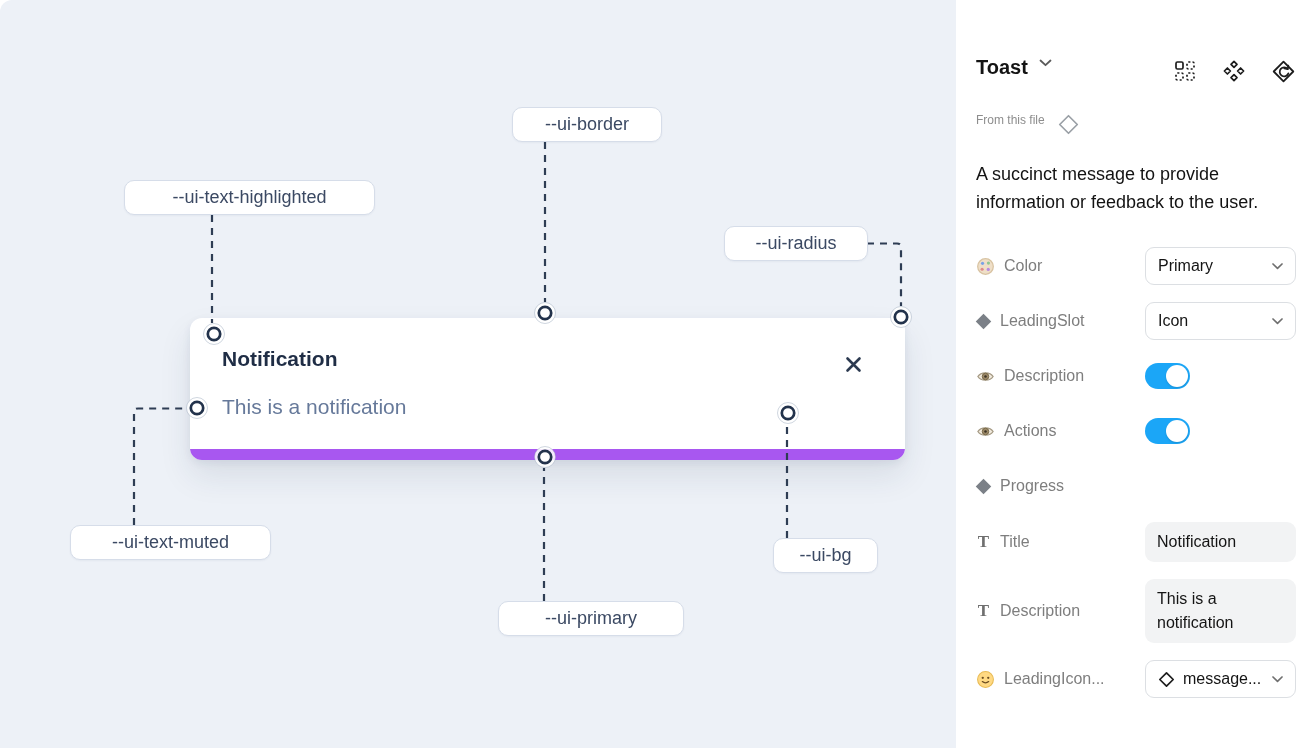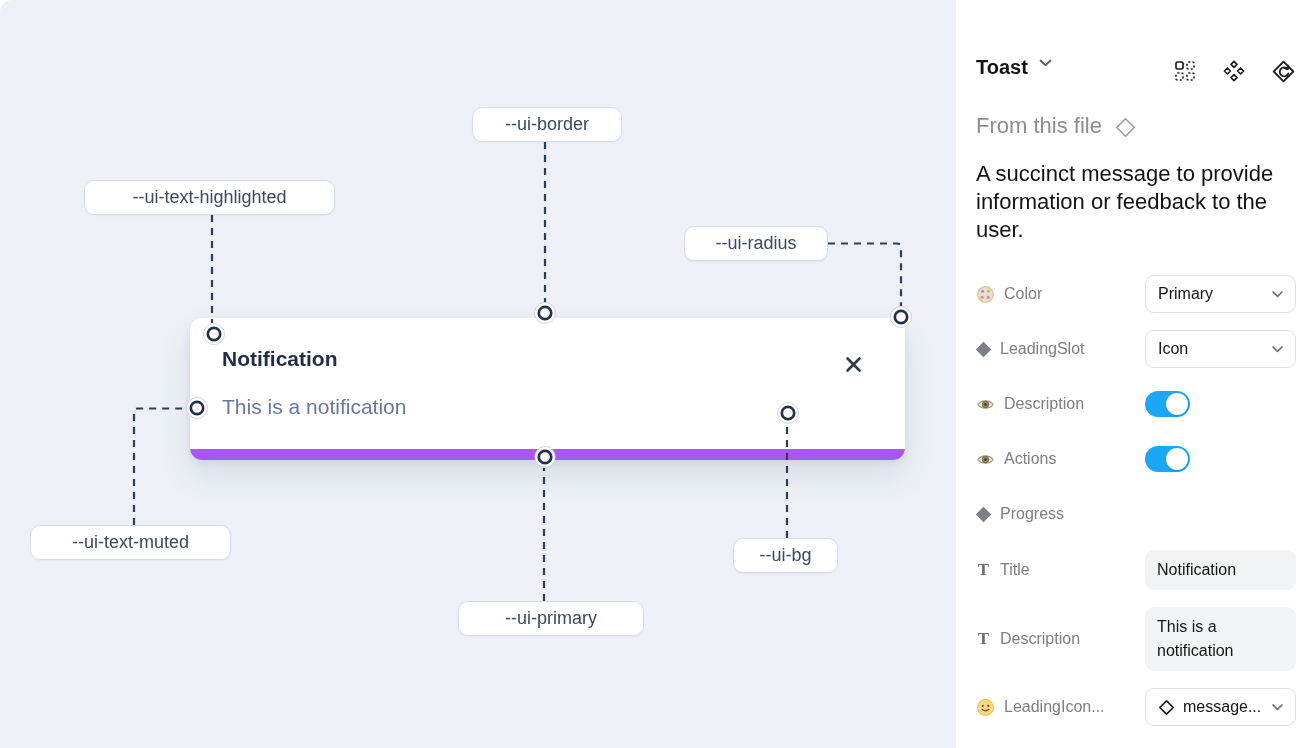--- a/index.html
+++ b/index.html
@@ -18,20 +18,21 @@
   
   .canvas{
     position:relative;width:956px;height:748px;flex:0 0 956px;
     background:var(--canvas-bg);border-radius:12px 0 0 0;
   }
   .pill{
     position:absolute;background:#fff;border:1px solid #d6dde9;border-radius:10px;
     height:35px;display:flex;align-items:center;justify-content:center;
     font-size:18px;color:#3b4963;white-space:nowrap;
     box-shadow:0 1px 2px rgba(45,62,94,.05);
+    margin-left:40px;
   }
   .card{
     position:absolute;left:190px;top:318px;width:715px;height:142px;
     background:#fff;border-radius:12px;overflow:hidden;
     box-shadow:0 16px 32px rgba(32,48,78,.10),0 3px 8px rgba(32,48,78,.07);
   }
   .card-title{position:absolute;left:32px;top:29px;font-size:21px;font-weight:600;color:#1f2d45;}
   .card-desc{position:absolute;left:32px;top:77px;font-size:21px;font-weight:400;color:#66799a;}
   .card-close{position:absolute;right:43px;top:38px;cursor:pointer;}
   .card-progress{position:absolute;left:0;right:0;bottom:0;height:11px;background:var(--accent);}
@@ -41,23 +42,23 @@
   .wires .dot{fill:#fff;stroke:#22324b;stroke-width:2.7;}
   
   .panel{
     width:356px;flex:0 0 356px;background:#fff;padding:56px 16px 0 20px;
   }
   .panel-header{display:flex;height:30px;}
   .panel-title{font-size:20px;font-weight:700;color:#141414;}
   .title-chev{margin-left:11px;margin-top:3px;}
   .header-icons{margin-left:auto;display:flex;align-items:center;gap:25px;}
   .header-icons svg{display:block;cursor:pointer;}
-  .source-row{margin-top:27px;display:flex;align-items:flex-end;gap:12px;height:26px;
-    font-size:22px;color:#8d8d8d;}
-  .panel-desc{margin:21px 0 0 0;font-size:22px;line-height:28px;color:#131313;max-width:322px;}
+  .source-row{margin-top:27px;display:flex;align-items:flex-start;gap:12px;height:26px;
+    font-size:12px;color:#8d8d8d;}
+  .panel-desc{margin:21px 0 0 0;font-size:18px;line-height:28px;color:#131313;max-width:322px;}
   .props{margin-top:31px;}
   .prop-row{display:flex;align-items:center;min-height:38px;margin-bottom:17px;}
   .prop-label{display:flex;align-items:center;gap:9px;color:#7e7e7e;font-size:16px;min-width:0;}
   .prop-label svg{flex:0 0 auto;}
   .prop-control{margin-left:auto;width:151px;flex:0 0 151px;}
   .select{
     display:flex;align-items:center;gap:8px;height:38px;background:#fff;
     border:1px solid #dcdfe3;border-radius:9px;padding:0 12px;cursor:pointer;
     font-size:16px;font-weight:500;color:#141414;text-align:right;
   }

